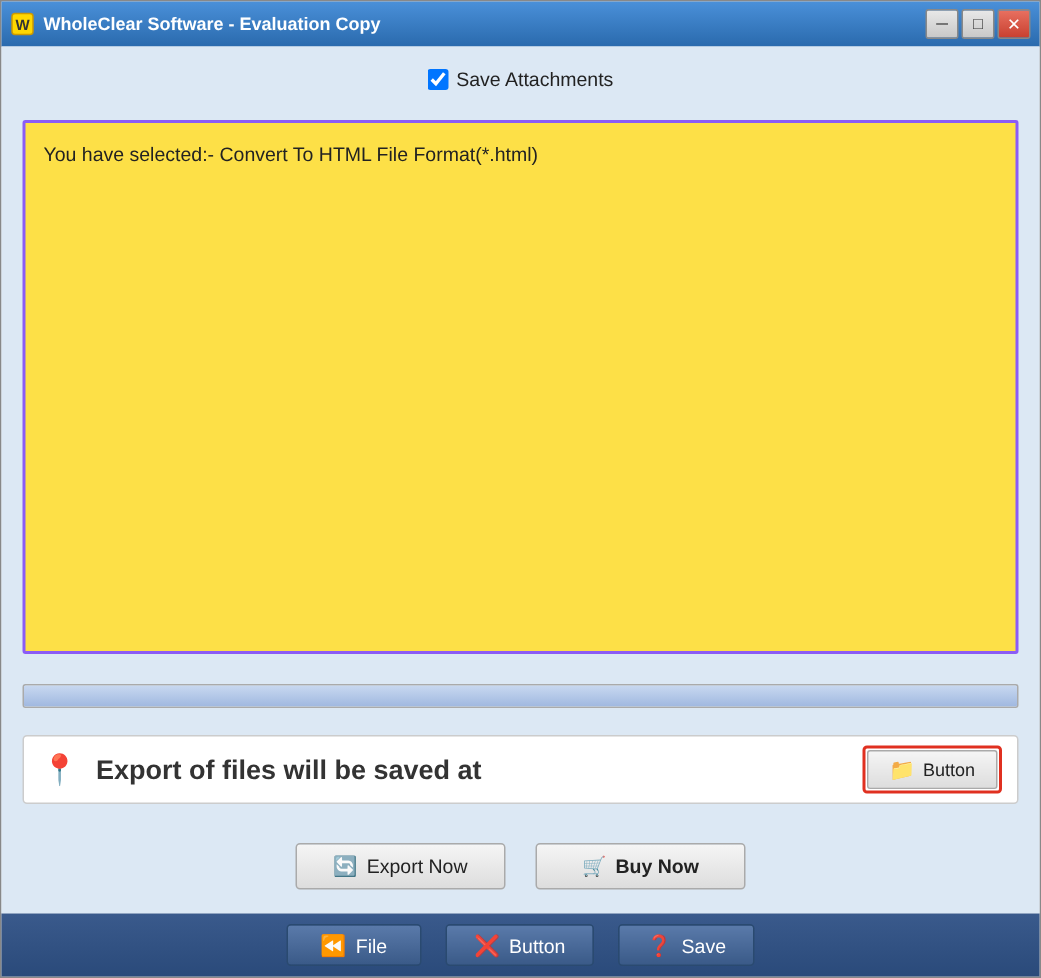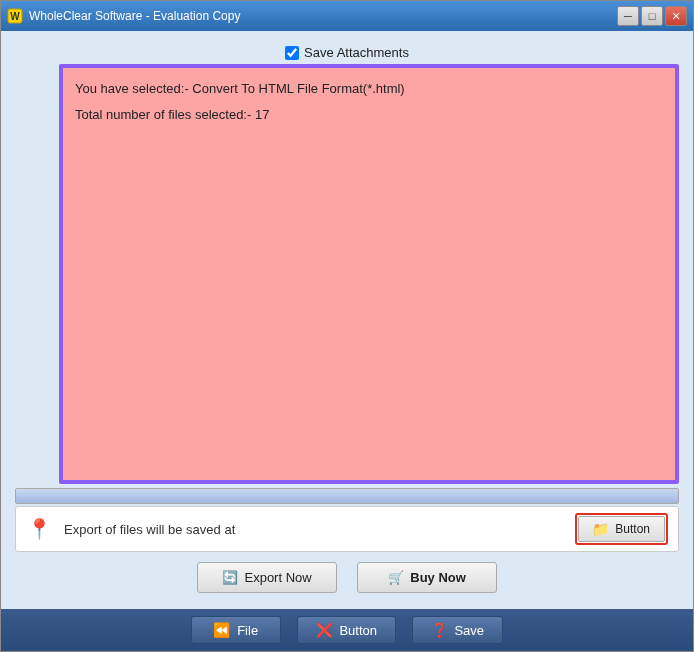--- a/index.html
+++ b/index.html
@@ -33,21 +33,21 @@
     }
     .titlebar-icon {
       width: 16px;
       height: 16px;
       margin-right: 6px;
       flex-shrink: 0;
     }
     .titlebar-title {
       color: white;
       font-size: 12px;
-      font-weight: normal;
+      font-weight: bold;
       flex: 1;
     }
     .titlebar-buttons {
       display: flex;
       gap: 2px;
     }
     .titlebar-btn {
       width: 22px;
       height: 20px;
       background: linear-gradient(to bottom, #e8e8e8, #c8c8c8);
@@ -62,21 +62,21 @@
     }
     .titlebar-btn.close { background: linear-gradient(to bottom, #e87060, #c84030); color: white; }
 
     
     .main-content {
       flex: 1;
       background: #dce8f4;
       padding: 10px 14px;
       display: flex;
       flex-direction: column;
-      gap: 0;
+      gap: 16px;
     }
 
     
     .save-attachments-row {
       display: flex;
       justify-content: center;
       align-items: center;
       gap: 6px;
       padding: 4px 0;
     }
@@ -91,29 +91,28 @@
       cursor: pointer;
     }
     .checkbox-label {
       font-size: 13px;
       color: #222;
     }
 
     
     .info-textarea {
       flex: 1;
-      background: #fca5a5;
-      border: 4px solid #8b5cf6;
+      background: #fde047;
+      border: 2px solid #8b5cf6;
       border-radius: 2px;
       padding: 10px 12px;
       font-size: 13px;
       color: #222;
       line-height: 1.7;
       min-height: 280px;
-      margin-left: 44px;
     }
     .info-textarea p { margin-bottom: 4px; }
 
     
     .progress-bar-container {
       height: 16px;
       background: white;
       border: 1px solid #aaa;
       border-radius: 2px;
       overflow: hidden;
@@ -143,23 +142,23 @@
       display: flex;
       align-items: center;
       justify-content: center;
     }
     .pin-icon {
       font-size: 20px;
       color: #c0392b;
     }
     .export-label {
       flex: 1;
-      font-size: 13px;
+      font-size: 18px;
       color: #333;
-      font-weight: 400;
+      font-weight: 700;
     }
     .browse-btn-wrapper {
       border: 2px solid #e03020;
       border-radius: 3px;
       padding: 1px;
     }
     .browse-btn {
       display: flex;
       align-items: center;
       gap: 5px;
@@ -253,21 +252,20 @@
 
     <div class="save-attachments-row">
       <div class="checkbox-wrapper">
         <input type="checkbox" checked="" style="">
         <span class="checkbox-label">Save Attachments</span>
       </div>
     </div>
 
     <div class="info-textarea">
       <p>You have selected:- Convert To HTML File Format(*.html)</p>
-      <p>Total number of files selected:- 17</p>
     </div>
 
     <div class="progress-bar-container">
       <div class="progress-bar-fill"></div>
     </div>
 
     <div class="export-row">
       <div class="location-pin">
         <span class="pin-icon">📍</span>
       </div>

